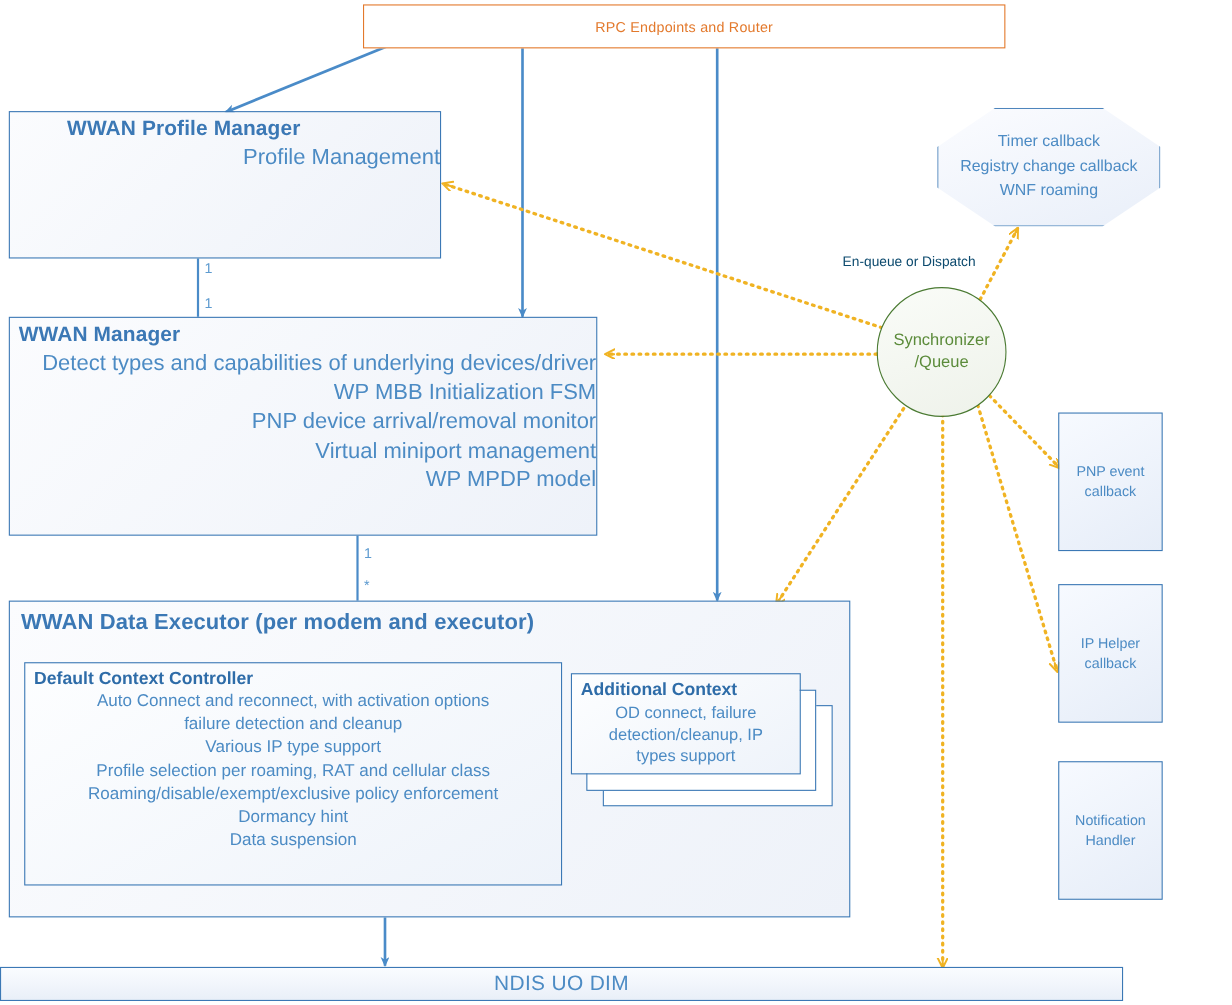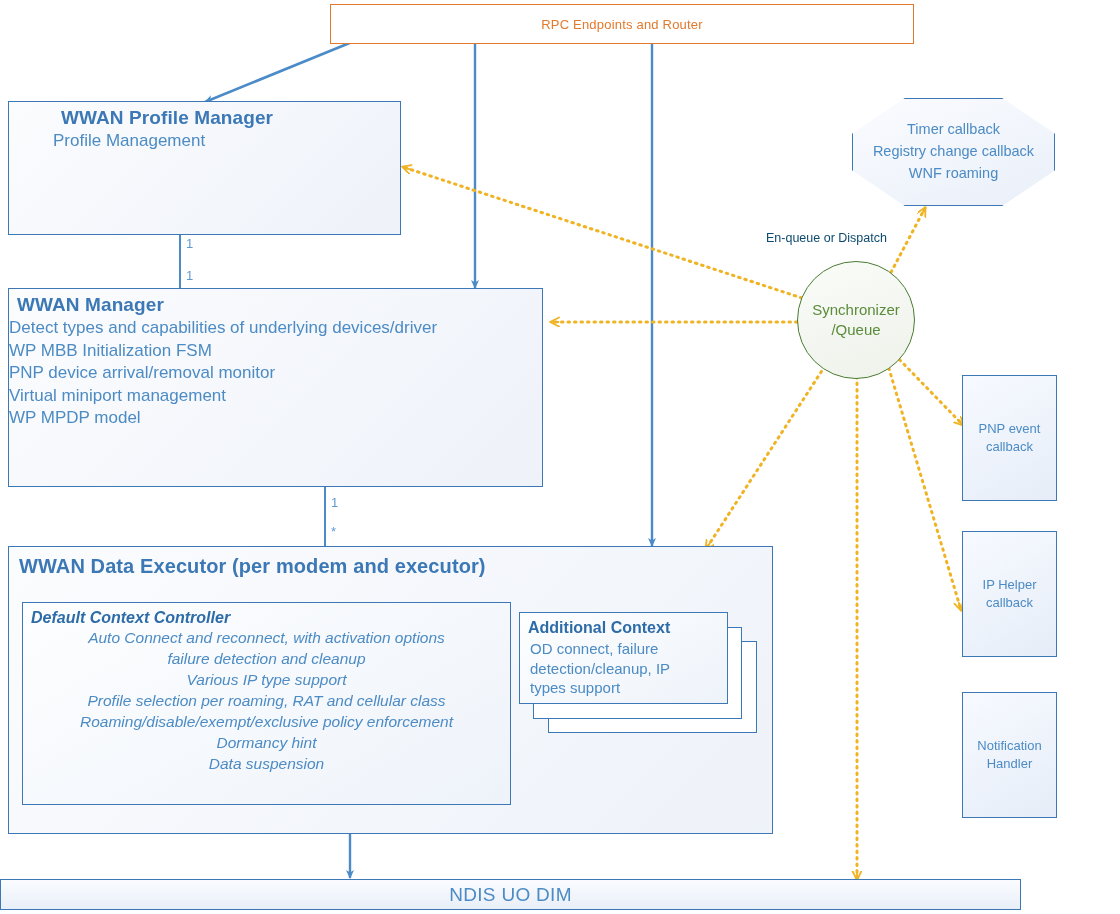--- a/index.html
+++ b/index.html
@@ -48,23 +48,23 @@
   }
 
   .box-title {
     color: #3B78B5;
     font-weight: bold;
     font-size: 19px;
     margin: 5px 0 0 8px;
     letter-spacing: .1px;
   }
   .box-lines {
-    text-align: left;
-    color: #4C8BC4;
-    font-size: 17px;
+    text-align: right;
+    color: #4C8BC4;
+    font-size: 20px;
     line-height: 1.33;
     margin-top: 1px;
   }
   .box-lines div { white-space: nowrap; }
 
   .sub-box {
     position: absolute;
     box-sizing: border-box;
     border: 1px solid #3B78B5;
     background: linear-gradient(150deg, #fdfeff 0%, #eef3fa 100%);
@@ -78,20 +78,21 @@
   .sub-lines {
     text-align: center;
     color: #4C8BC4;
     font-size: 15.5px;
     line-height: 1.35;
     margin-top: 1px;
   }
   .sub-lines div { white-space: nowrap; }
 
   .addl-lines {
+    text-align: center;
     color: #4C8BC4;
     font-size: 15px;
     line-height: 1.3;
     margin-top: 2px;
     padding: 0 10px;
   }
 
   .stack-shadow {
     position: absolute;
     box-sizing: border-box;
@@ -244,21 +245,21 @@
     </div>
   </div>
 
   <div class="mult" style="left:331px; top:495px;">1</div>
   <div class="mult" style="left:331px; top:524px;">*</div>
 
   <div class="box" style="left:8px; top:546px; width:765px; height:288px;">
     <div class="box-title" style="font-size:20px; margin-top:8px; margin-left:10px;">WWAN Data Executor (per modem and executor)</div>
   </div>
 
-  <div class="sub-box" style="left:22px; top:602px; width:489px; height:203px;font-style:italic;">
+  <div class="sub-box" style="left:22px; top:602px; width:489px; height:203px;">
     <div class="sub-title">Default Context Controller</div>
     <div class="sub-lines">
       <div>Auto Connect and reconnect, with activation options</div>
       <div>failure detection and cleanup</div>
       <div>Various IP type support</div>
       <div>Profile selection per roaming, RAT and cellular class</div>
       <div>Roaming/disable/exempt/exclusive policy enforcement</div>
       <div>Dormancy hint</div>
       <div>Data suspension</div>
     </div>

